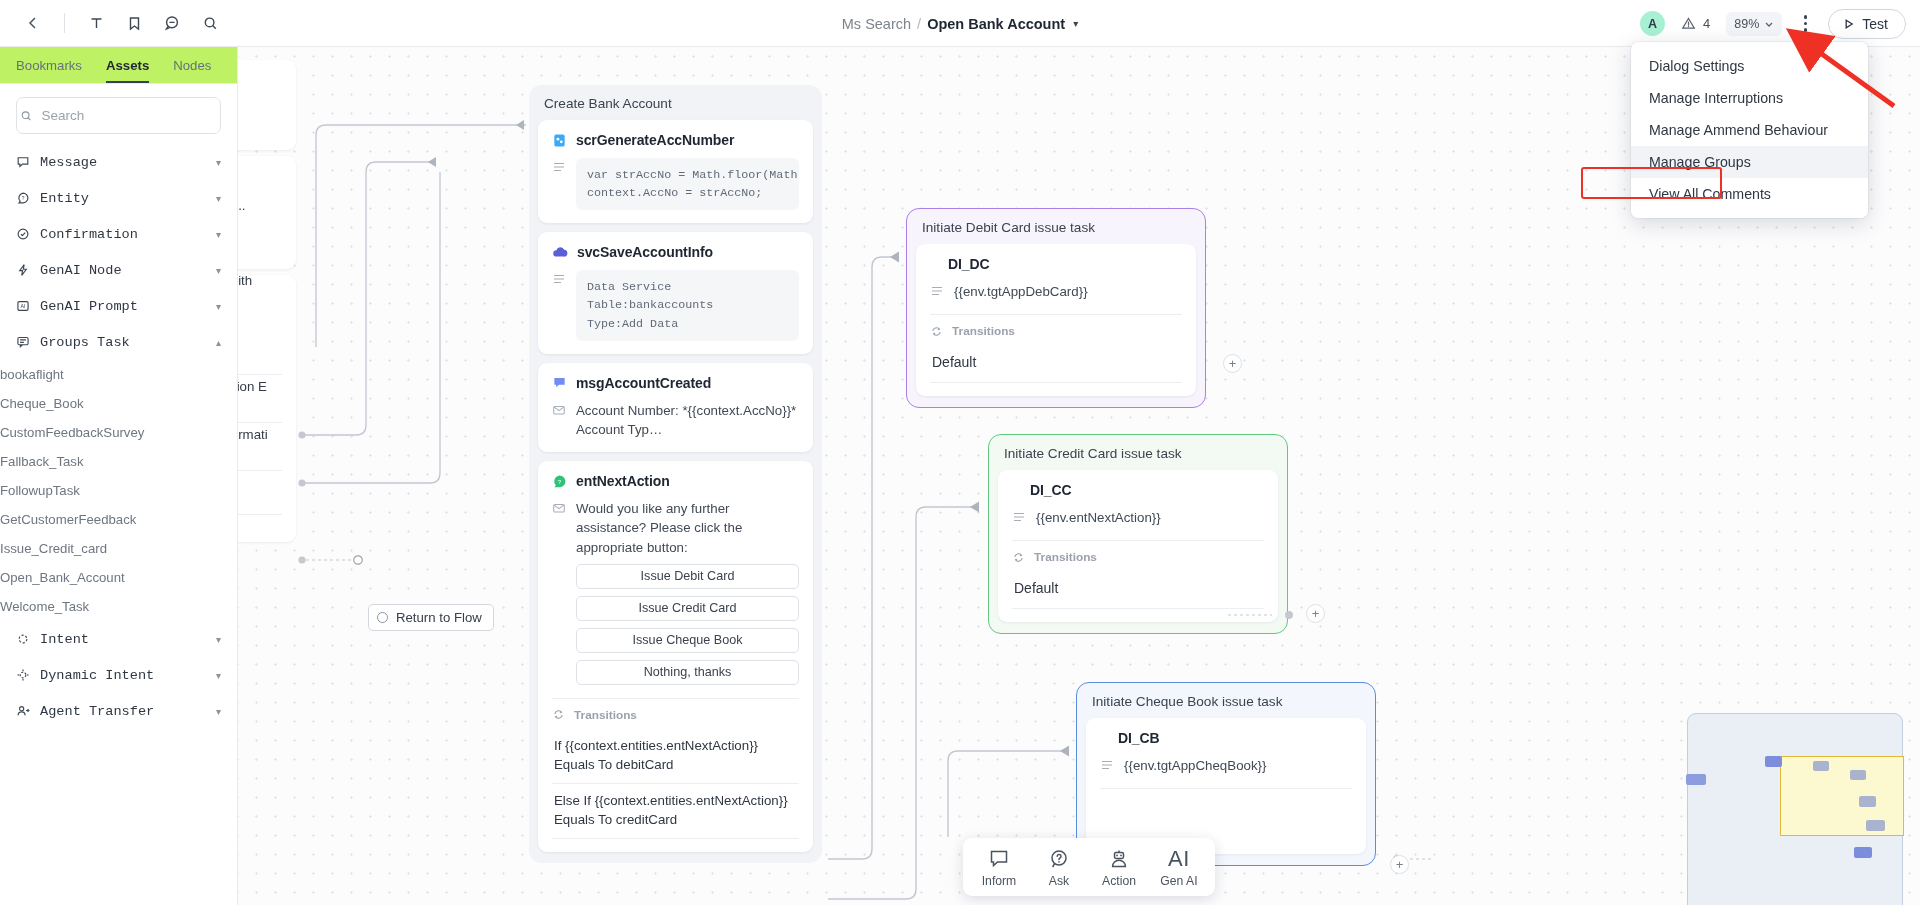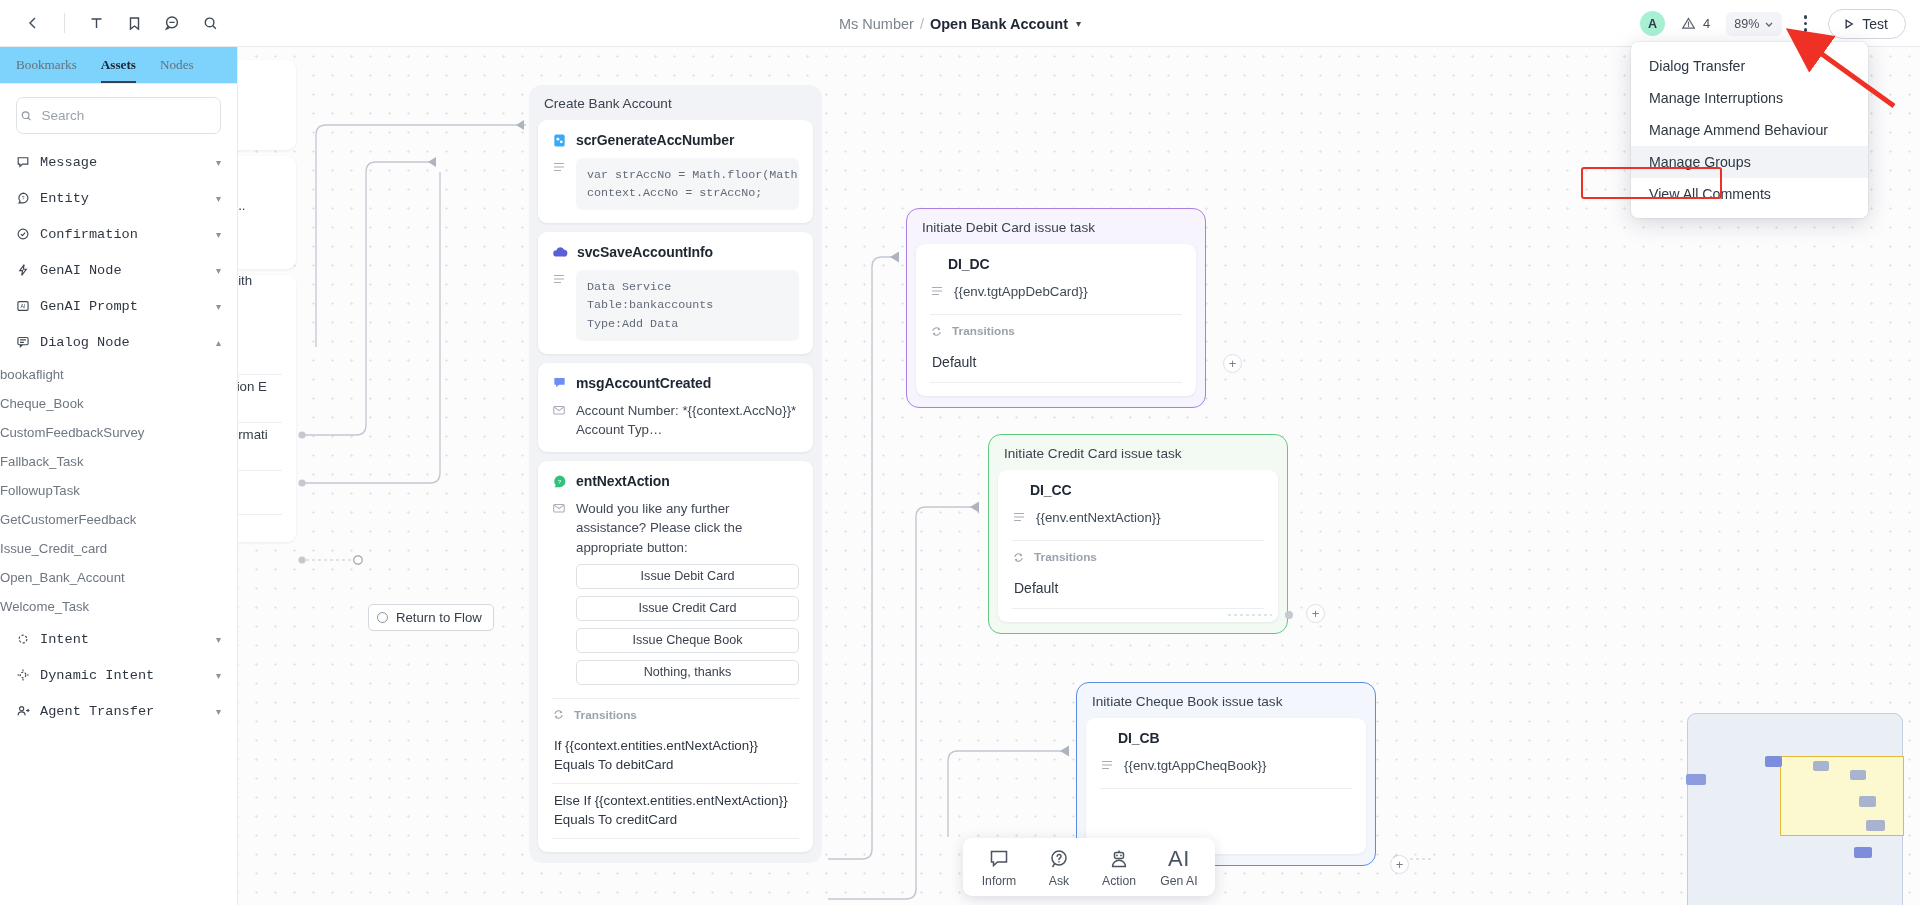--- a/index.html
+++ b/index.html
@@ -81,21 +81,21 @@
   .red-arrow { position: absolute; top: 28px; left: 1784px; z-index: 66; pointer-events: none; }
 
   
   .leftpanel {
     position: absolute; top: 47px; left: 0; width: 238px; height: 858px;
     background: #ffffff; border-right: 1px solid #e8eaed; z-index: 30;
     display: flex; flex-direction: column;
   }
   .lp-tabs {
     height: 37px; display: flex; align-items: flex-end; gap: 24px;
-    padding: 0 16px; border-bottom: 1px solid #e8eaed; background: #7dd3fc; font-family: Liberation Serif, serif;
+    padding: 0 16px; border-bottom: 1px solid #e8eaed; background: #bef264;
   }
   .lp-tab {
     font-size: 13.2px; color: #67707b; padding-bottom: 8px; cursor: pointer;
     border-bottom: 2px solid transparent;
   }
   .lp-tab.active { color: #1f2733; font-weight: 600; border-bottom-color: #38414f; }
   .collapse-btn {
     position: absolute; top: 9px; left: 232px; width: 24px; height: 24px;
     background: #fff; border: 1px solid #e4e7ec; border-radius: 50%;
     display: flex; align-items: center; justify-content: center;
@@ -251,21 +251,21 @@
     <div class="icon-btn">
       <svg width="17" height="17" viewBox="0 0 17 17" fill="none" stroke="#3f4854" stroke-width="1.4">
           <circle cx="7.6" cy="7.4" r="4.3"></circle>
           <path d="M10.8 10.7l3 3"></path>
         </svg>
     </div>
   </div>
 
   <div class="tb-center">
     <div class="crumb">
-      <span class="app">Ms Number</span>
+      <span class="app">Ms Search</span>
       <span class="slash">/</span>
       <span class="flow">Open Bank Account</span>
       <span class="chev">▾</span>
     </div>
   </div>
 
   <div class="tb-right">
     <div class="avatar">A</div>
     <div class="warn-chip">
       <svg width="15" height="15" viewBox="0 0 16 16" fill="none" stroke="#5b636e" stroke-width="1.3">
@@ -288,21 +288,21 @@
     <div class="test-btn">
       <svg width="12" height="12" viewBox="0 0 12 12" fill="none" stroke="#2b3440" stroke-width="1.3">
           <path d="M3.2 2.2l6 3.8-6 3.8z"></path>
         </svg>
       <span>Test</span>
     </div>
   </div>
 </div>
 
 <div class="menu">
-  <div class="menu-item">Dialog Transfer</div>
+  <div class="menu-item">Dialog Settings</div>
   <div class="menu-item">Manage Interruptions</div>
   <div class="menu-item">Manage Ammend Behaviour</div>
   <div class="menu-item sel">Manage Groups</div>
   <div class="menu-item">View All Comments</div>
 </div>
 <div class="menu-highlight"></div>
 <svg class="red-arrow" width="120" height="90">
   <defs>
       <marker id="ah" markerWidth="9" markerHeight="9" refX="7" refY="4.5" orient="auto">
     <path d="M0,0 L9,4.5 L0,9 z" fill="#ee3124"></path>
@@ -621,21 +621,21 @@
       <span class="lbl">GenAI Prompt</span>
       <span class="chev">▾</span>
     </div>
     <div class="lp-row">
       <span class="ic">
           <svg width="14" height="14" viewBox="0 0 16 16" fill="none" stroke="#3f4854" stroke-width="1.3">
             <rect x="2.2" y="2.8" width="11.6" height="8.4" rx="1.4"></rect>
             <path d="M4.6 5.6h6.8M4.6 8.4h4.4M5 11.2v2.2l2.4-2.2"></path>
           </svg>
         </span>
-      <span class="lbl">Dialog Node</span>
+      <span class="lbl">Groups Task</span>
       <span class="chev">▴</span>
     </div>
     <div class="lp-sub">bookaflight</div>
     <div class="lp-sub">Cheque_Book</div>
     <div class="lp-sub">CustomFeedbackSurvey</div>
     <div class="lp-sub">Fallback_Task</div>
     <div class="lp-sub">FollowupTask</div>
     <div class="lp-sub">GetCustomerFeedback</div>
     <div class="lp-sub">Issue_Credit_card</div>
     <div class="lp-sub">Open_Bank_Account</div>

